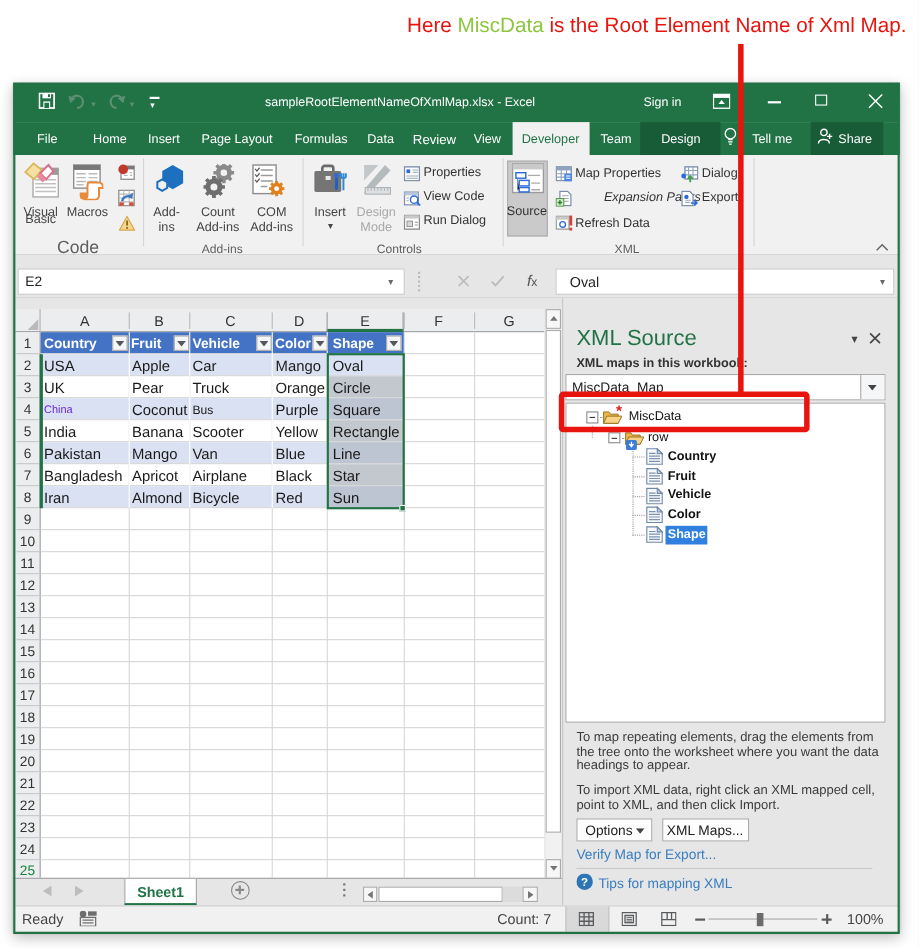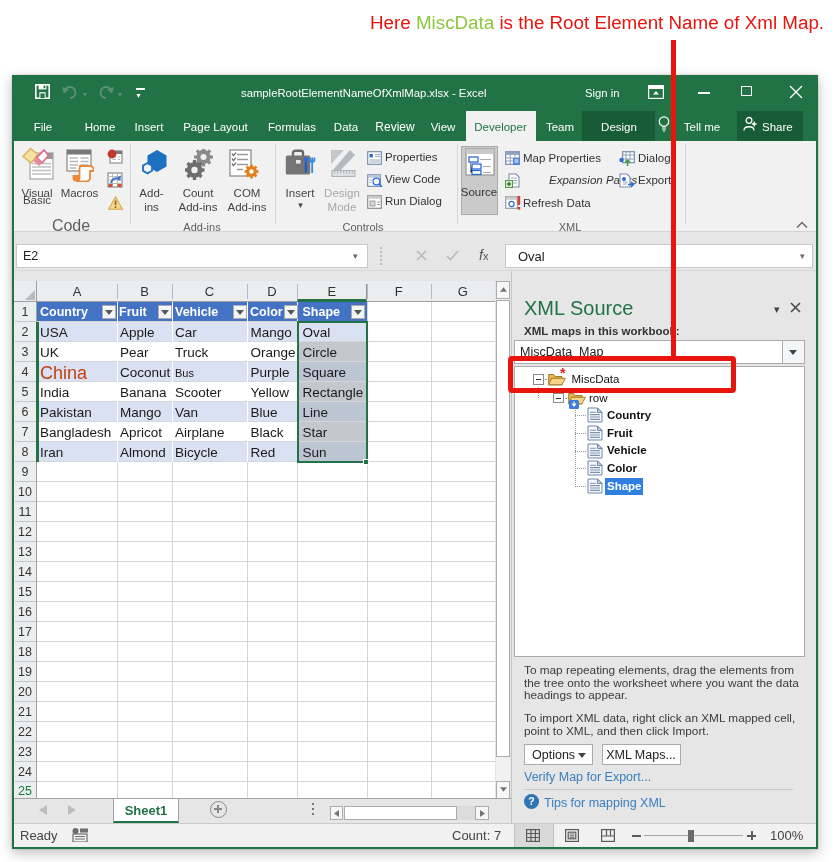--- a/index.html
+++ b/index.html
@@ -410,21 +410,21 @@
 <div class="a tt" style="left:28px;top:250px;font-size:13.5px;line-height:16.5px;color:#1a1a1a;">USA</div>
 <div class="a tt" style="left:108px;top:250px;font-size:13.5px;line-height:16.5px;color:#1a1a1a;">Apple</div>
 <div class="a tt" style="left:163px;top:250px;font-size:13.5px;line-height:16.5px;color:#1a1a1a;">Car</div>
 <div class="a tt" style="left:238.5px;top:250px;font-size:13.5px;line-height:16.5px;color:#1a1a1a;">Mango</div>
 <div class="a tt" style="left:290.5px;top:250px;font-size:13.5px;line-height:16.5px;color:#1a1a1a;">Oval</div>
 <div class="a tt" style="left:28px;top:270px;font-size:13.5px;line-height:16.5px;color:#1a1a1a;">UK</div>
 <div class="a tt" style="left:108px;top:270px;font-size:13.5px;line-height:16.5px;color:#1a1a1a;">Pear</div>
 <div class="a tt" style="left:163px;top:270px;font-size:13.5px;line-height:16.5px;color:#1a1a1a;">Truck</div>
 <div class="a tt" style="left:238.5px;top:270px;font-size:13.5px;line-height:16.5px;color:#1a1a1a;">Orange</div>
 <div class="a tt" style="left:290.5px;top:270px;font-size:13.5px;line-height:16.5px;color:#1a1a1a;">Circle</div>
-<div class="a tt" style="left:28px;top:290px;font-size:18px;line-height:16.5px;color:#c2410c;">China</div>
+<div class="a tt" style="left:28px;top:290px;font-size:10px;line-height:16.5px;color:#6d28d9;">China</div>
 <div class="a tt" style="left:108px;top:290px;font-size:13.5px;line-height:16.5px;color:#1a1a1a;">Coconut</div>
 <div class="a tt" style="left:163px;top:290px;font-size:11px;line-height:16.5px;color:#1a1a1a;">Bus</div>
 <div class="a tt" style="left:238.5px;top:290px;font-size:13.5px;line-height:16.5px;color:#1a1a1a;">Purple</div>
 <div class="a tt" style="left:290.5px;top:290px;font-size:13.5px;line-height:16.5px;color:#1a1a1a;">Square</div>
 <div class="a tt" style="left:28px;top:310px;font-size:13.5px;line-height:16.5px;color:#1a1a1a;">India</div>
 <div class="a tt" style="left:108px;top:310px;font-size:13.5px;line-height:16.5px;color:#1a1a1a;">Banana</div>
 <div class="a tt" style="left:163px;top:310px;font-size:13.5px;line-height:16.5px;color:#1a1a1a;">Scooter</div>
 <div class="a tt" style="left:238.5px;top:310px;font-size:13.5px;line-height:16.5px;color:#1a1a1a;">Yellow</div>
 <div class="a tt" style="left:290.5px;top:310px;font-size:13.5px;line-height:16.5px;color:#1a1a1a;">Rectangle</div>
 <div class="a tt" style="left:28px;top:330px;font-size:13.5px;line-height:16.5px;color:#1a1a1a;">Pakistan</div>

